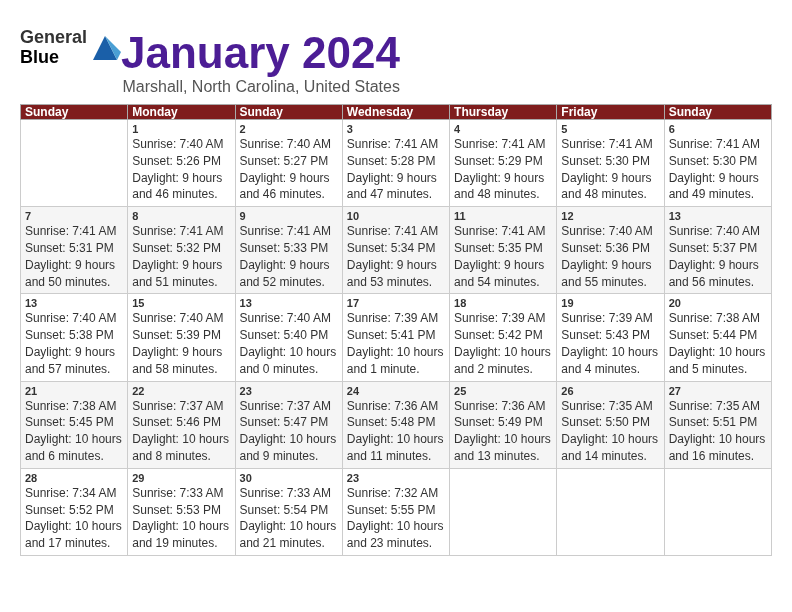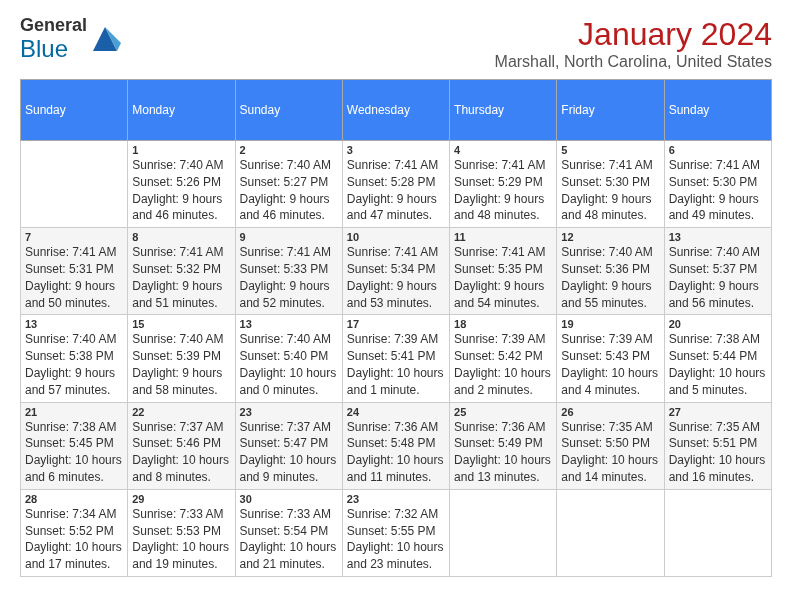--- a/index.html
+++ b/index.html
@@ -9,70 +9,70 @@
       width: 792px;
       height: 612px;
       overflow: hidden;
     }
     .container {
       padding: 16px 20px 10px 20px;
     }
     .header {
       display: flex;
       align-items: flex-start;
-      justify-content: space-between;
       margin-bottom: 8px;
+      margin-top: 12px;
     }
     .logo {
       display: flex;
       align-items: center;
     }
     .logo-text {
       display: flex;
       flex-direction: column;
       line-height: 1.1;
     }
     .logo-general {
       font-size: 18px;
       font-weight: bold;
       color: #333;
     }
     .logo-blue {
-      font-size: 24px;
-      font-weight: normal;
-      color: #0369a1;
+      font-size: 18px;
+      font-weight: bold;
+      color: #000000;
     }
     .logo-icon {
       width: 32px;
       height: 32px;
       margin-left: 2px;
     }
     .title-block {
       text-align: right;
     }
     .month-title {
-      font-size: 32px;
-      font-weight: normal;
-      color: #b91c1c;
+      font-size: 44px;
+      font-weight: bold;
+      color: #4c1d95;
     }
     .location {
       font-size: 16px;
       color: #555;
     }
     table {
       width: 100%;
       border-collapse: collapse;
       table-layout: fixed;
     }
     th {
-      background-color: #3b82f6;
+      background-color: #7f1d1d;
       color: #fff;
       font-size: 12px;
-      font-weight: normal;
-      padding: 23px 4px;
+      font-weight: bold;
+      padding: 0 4px;
       text-align: left;
       border: 1px solid #aaa;
     }
     td {
       border: 1px solid #ccc;
       vertical-align: top;
       padding: 3px 4px;
       font-size: 9.5px;
       color: #333;
       height: 78px;

